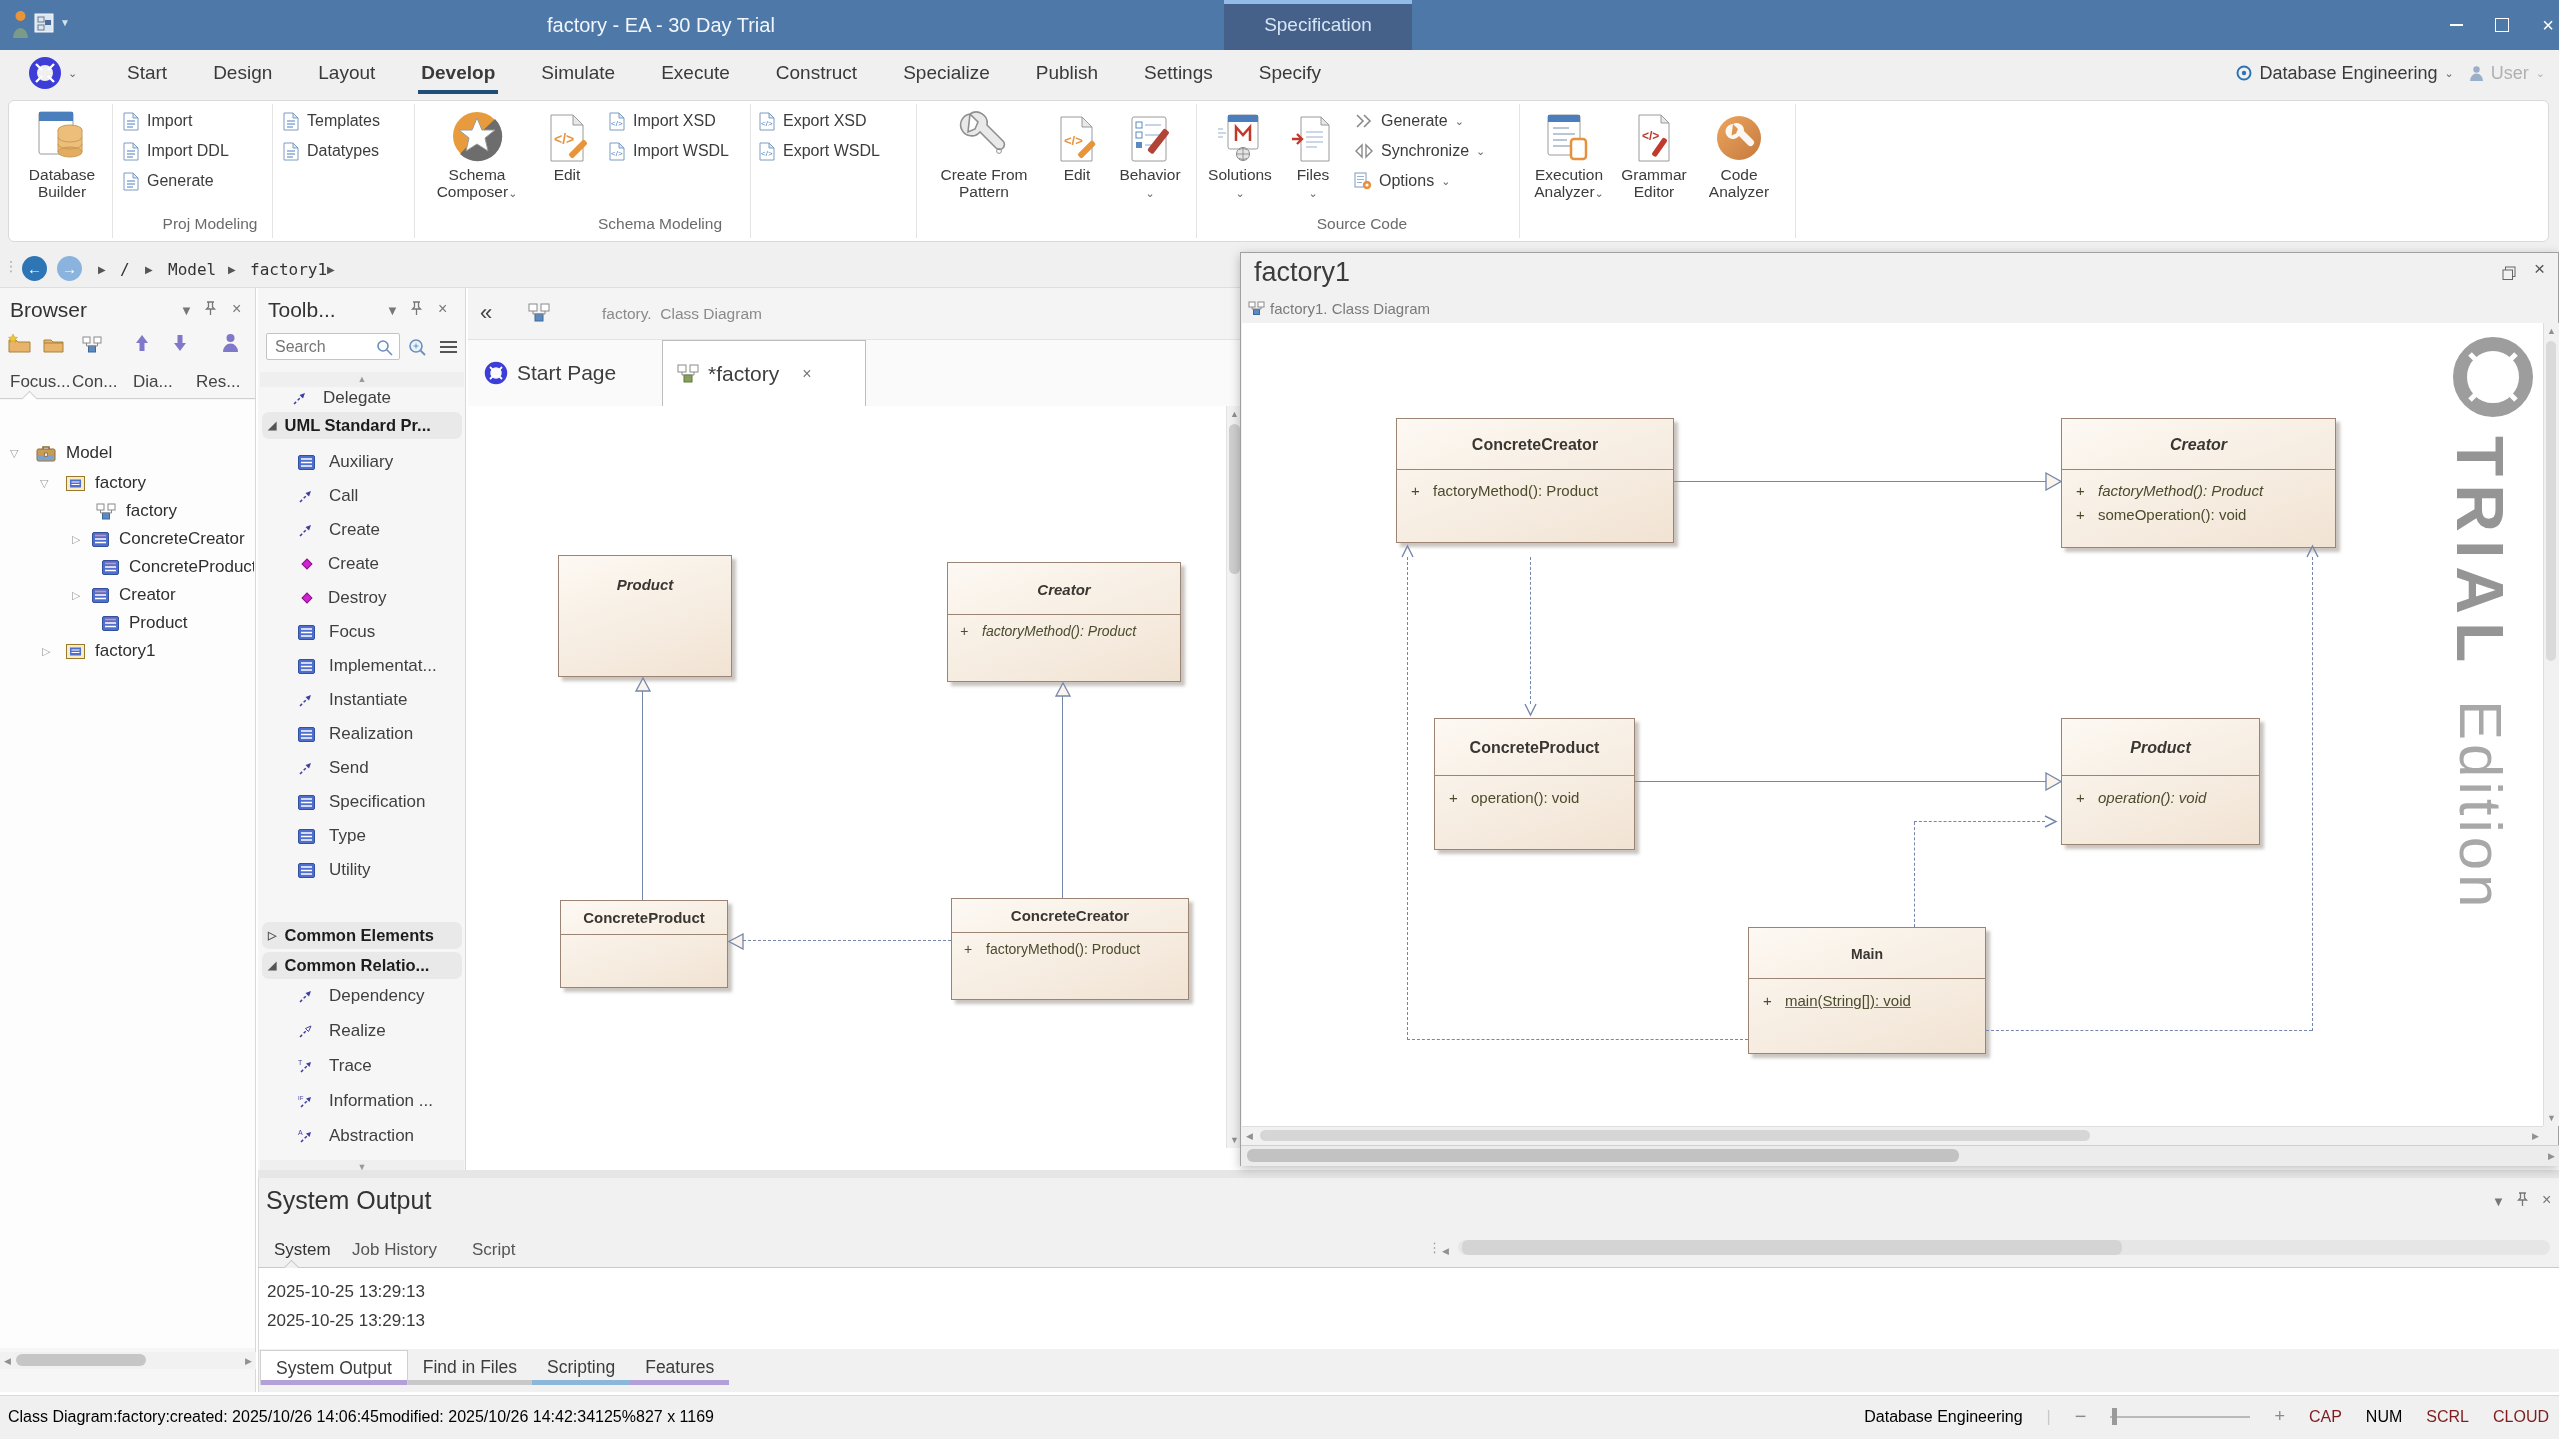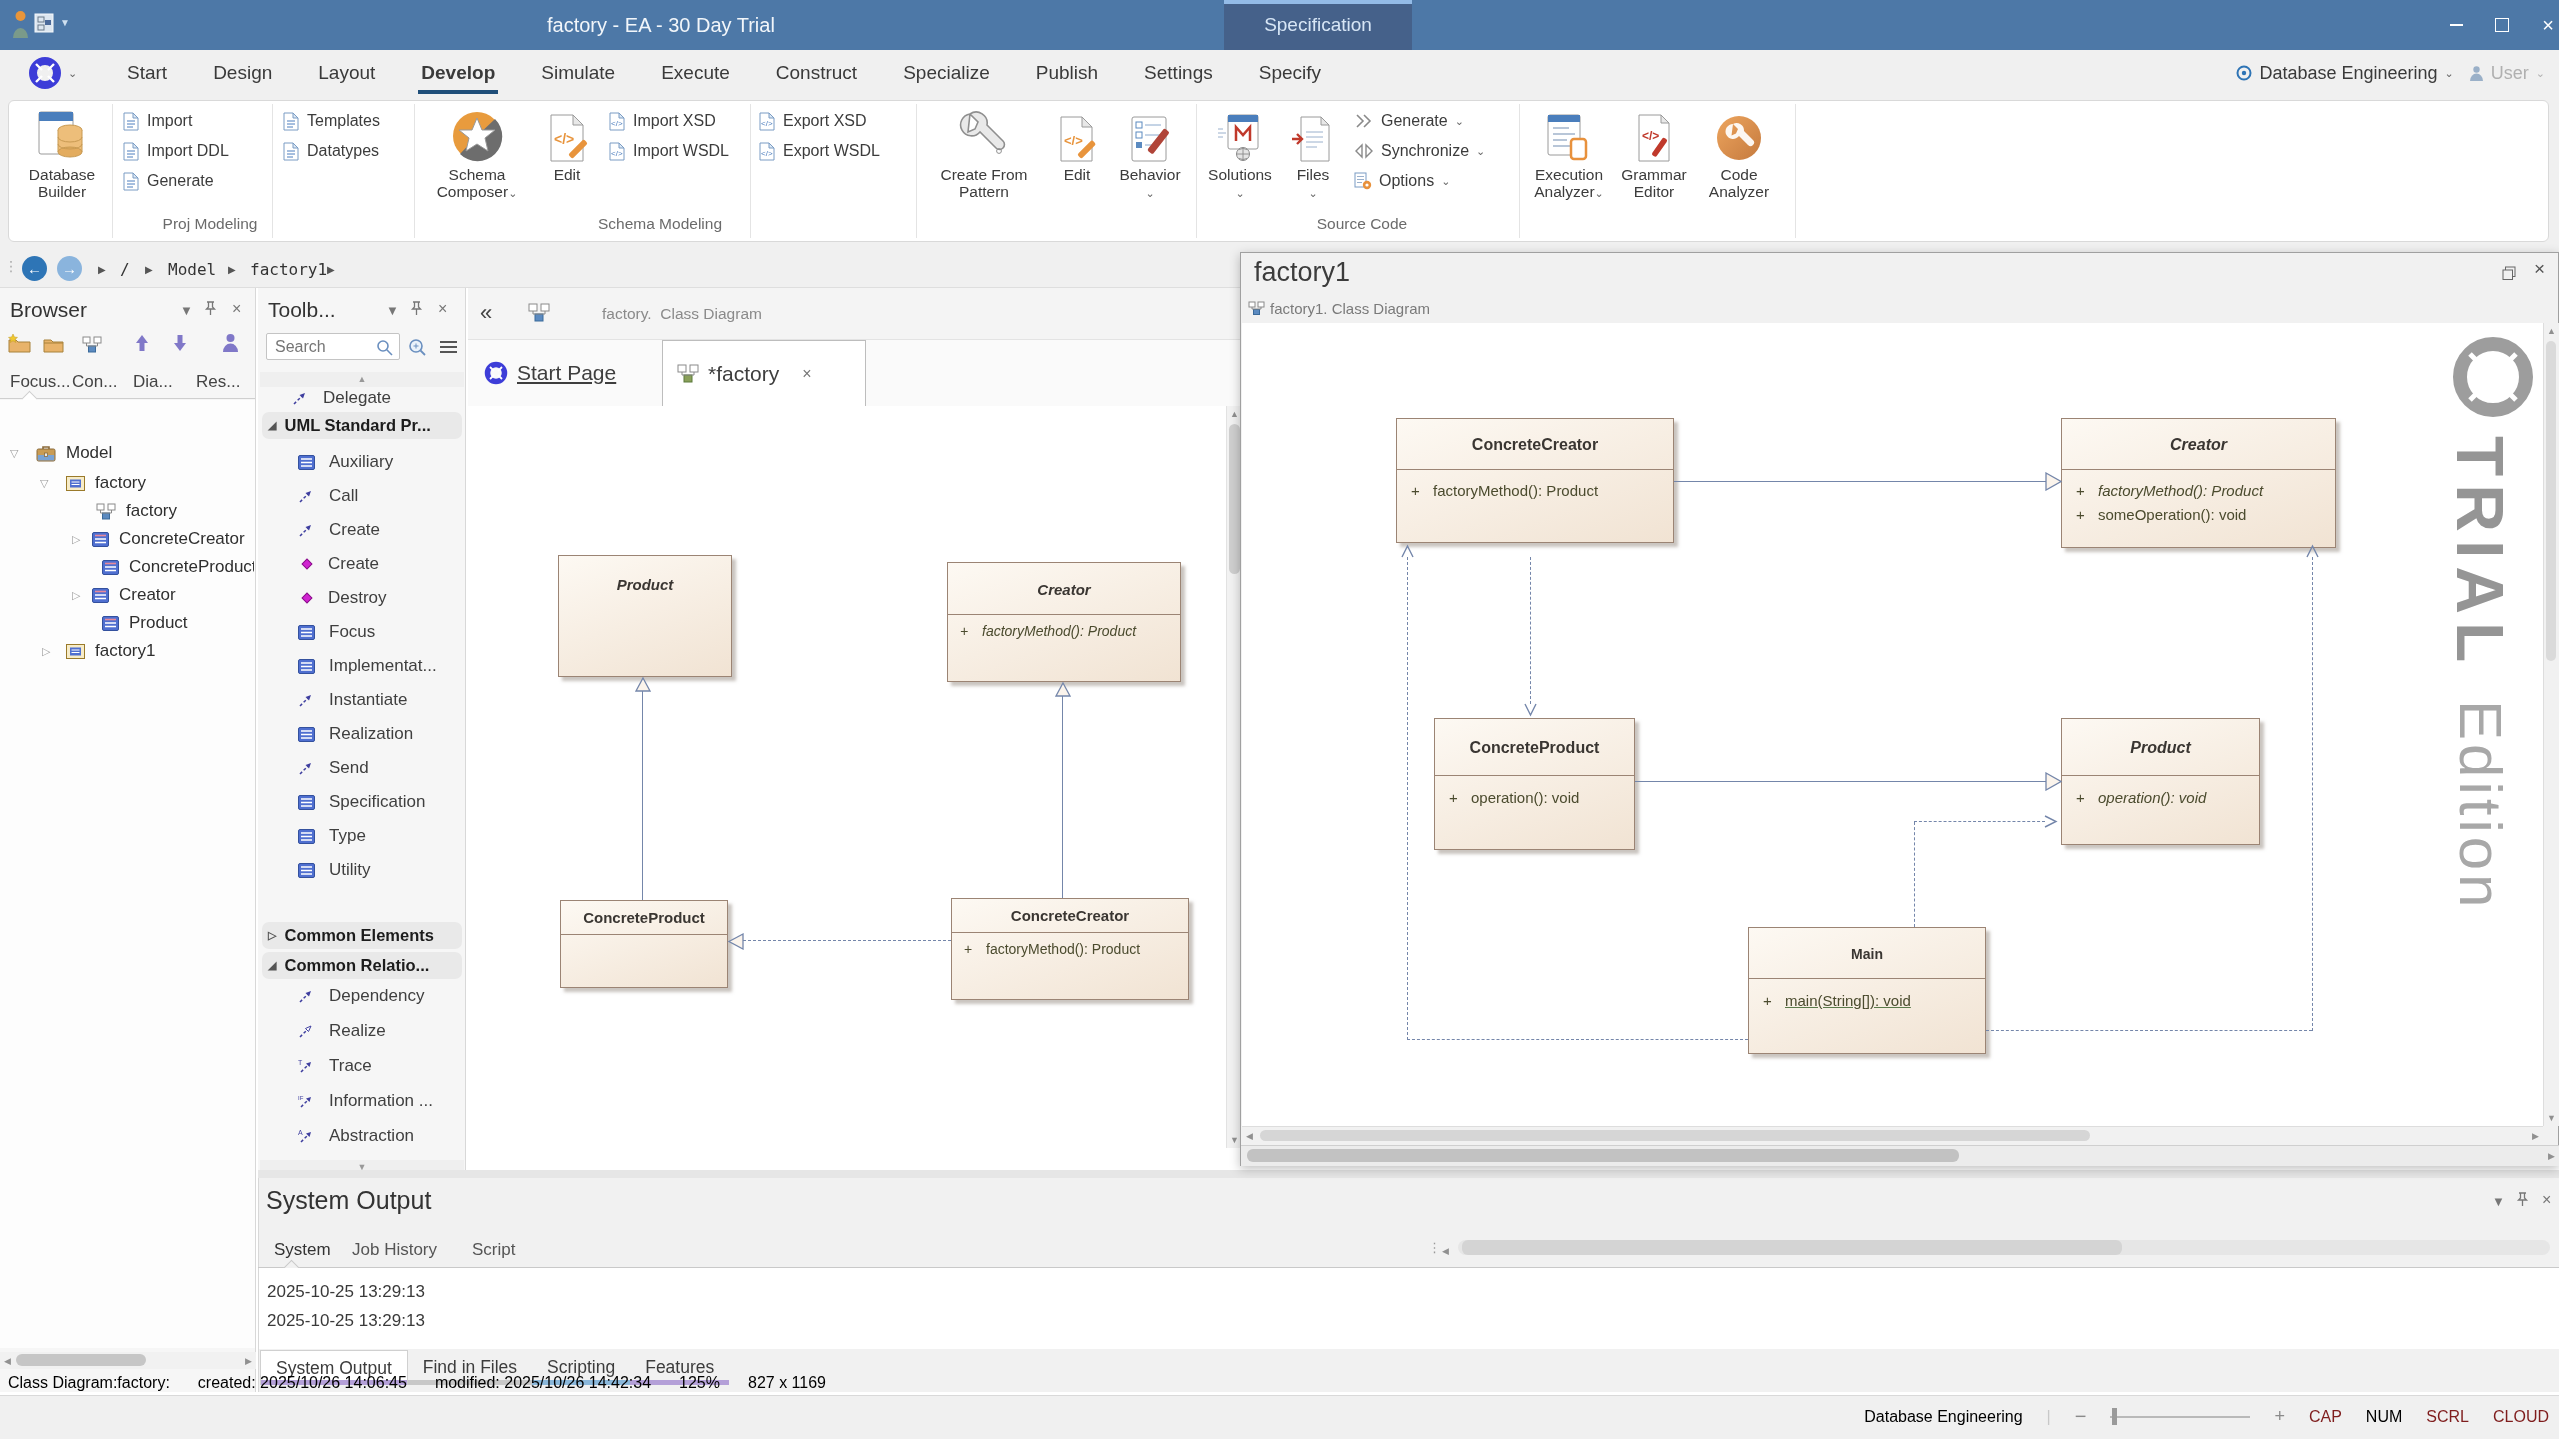--- a/index.html
+++ b/index.html
@@ -77,21 +77,21 @@
   .sysout{left:258px;top:1178px;width:2301px;height:214px;background:#f1f1f1;border-left:1px solid #d8d8d8;box-sizing:border-box;}
   .so-title{font-size:25px;color:#333;font-weight:500;}
   .so-tab{font-size:17px;color:#555;}
   .so-line{font-size:17px;color:#3a3a3a;}
   .so-bottomtabs{position:absolute;left:260px;top:1350px;display:flex;height:35px;}
   .sbt{position:relative;padding:0 15px;font-size:17.5px;color:#3c3c3c;display:flex;align-items:center;}
   .sbt .bar{position:absolute;left:0;right:0;bottom:0;height:5px;}
   .sbt.activeb{background:#fff;border:1px solid #d0d0d0;border-bottom:none;box-sizing:border-box;}
   
   .statusbar{left:0;top:1395px;width:2559px;height:44px;background:#f0f0f0;border-top:1px solid #d9d9d9;box-sizing:border-box;font-size:17px;color:#3d3d3d;}
-  .stleft{left:8px;top:1361px;height:43px;display:flex;align-items:center;gap:28px;}
+  .stleft{left:8px;top:1395px;height:43px;display:flex;align-items:center;}
   .stright{right:10px;top:1395px;height:43px;display:flex;align-items:center;gap:24px;}
   .dim{color:#7f1d1d;}
   svg{display:block;}
 </style>
 </head>
 <body class="nosel">
 
 <div class="a titlebar">
   <span class="a" style="left:12px;top:10px;">
     <svg width="17" height="28">
@@ -790,21 +790,21 @@
 <span class="a" style="left:528px;top:303px;">
     <svg width="22" height="19">
       <rect x="1" y="1" width="8" height="7" fill="#fff" stroke="#8a8a8a"></rect>
       <rect x="13" y="1" width="8" height="7" fill="#fff" stroke="#8a8a8a"></rect>
       <rect x="7" y="11" width="8" height="7" fill="#5b8ac0" stroke="#3a6a9a"></rect>
       <path d="M5 8 v3 h6 M17 8 v3 h-6" fill="none" stroke="#8a8a8a"></path>
     </svg>
   </span>
 <span class="a" style="left:602px;top:305px;font-size:15.5px;color:#8a8a8a;white-space:pre;">factory.  Class Diagram</span>
 <div class="a edtabs"></div>
-<div class="edtab" style="left:470px;text-decoration:underline;">
+<div class="edtab" style="left:470px;">
   <span>
       <svg width="24" height="24">
         <circle cx="12" cy="12" r="8.5" fill="none" stroke="#3d3dd8" stroke-width="5.5"></circle>
         <path d="M6 6 L10 10 M18 6 L14 10 M6 18 L10 14 M18 18 L14 14" stroke="#fff" stroke-width="1.8"></path>
       </svg>
     </span>
   <span>Start Page</span>
 </div>
 <div class="edtab activetab" style="left:662px;width:204px;">
   <span>

